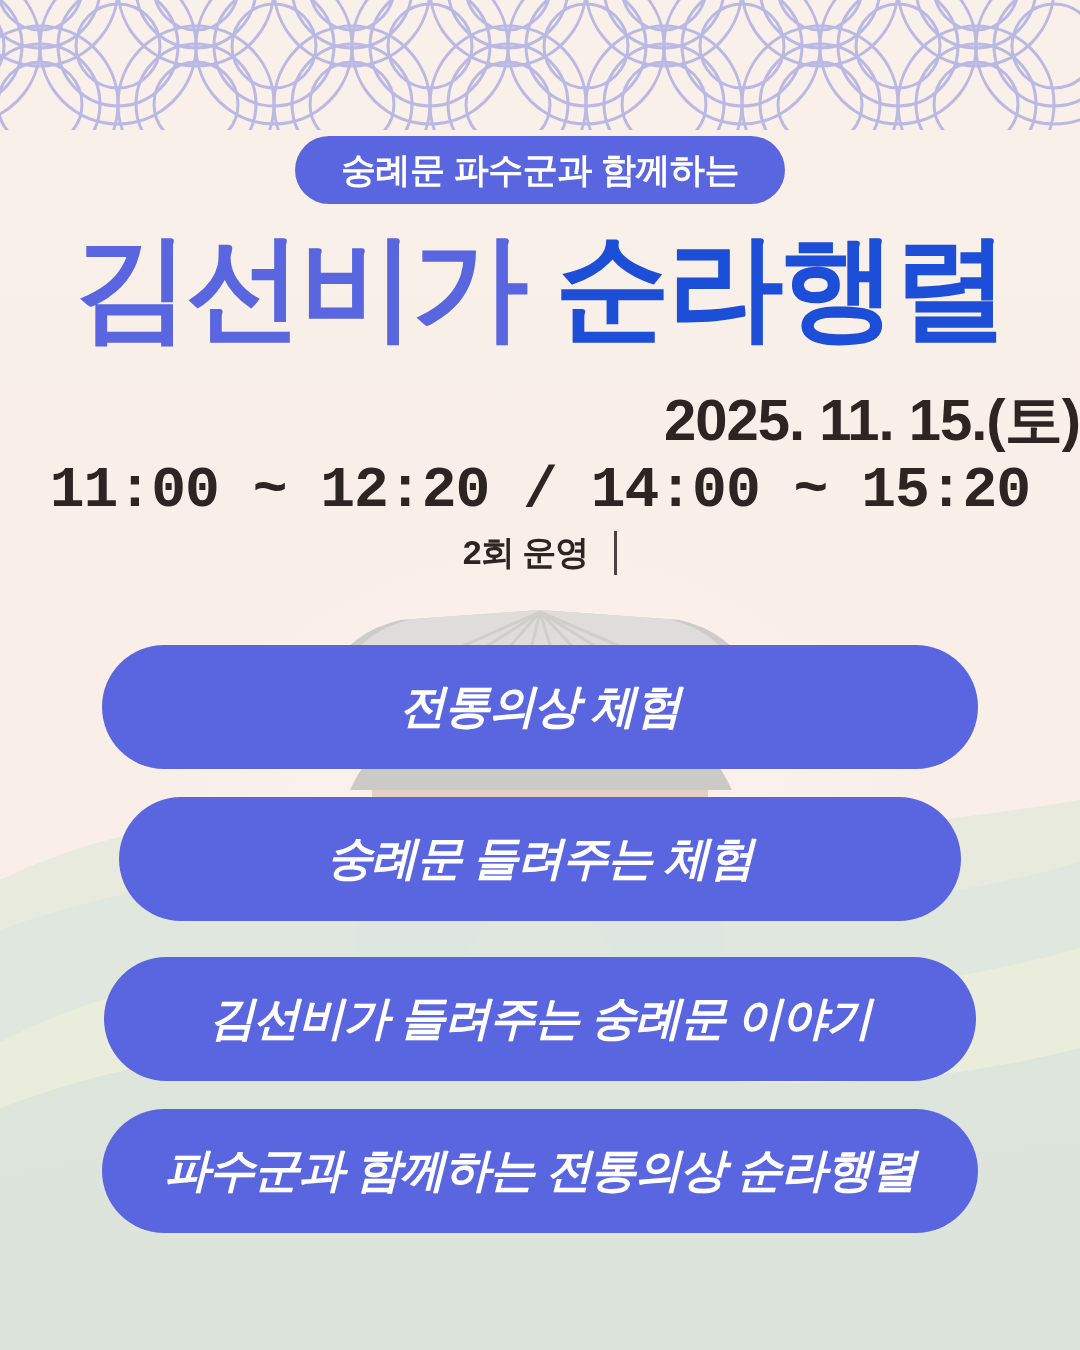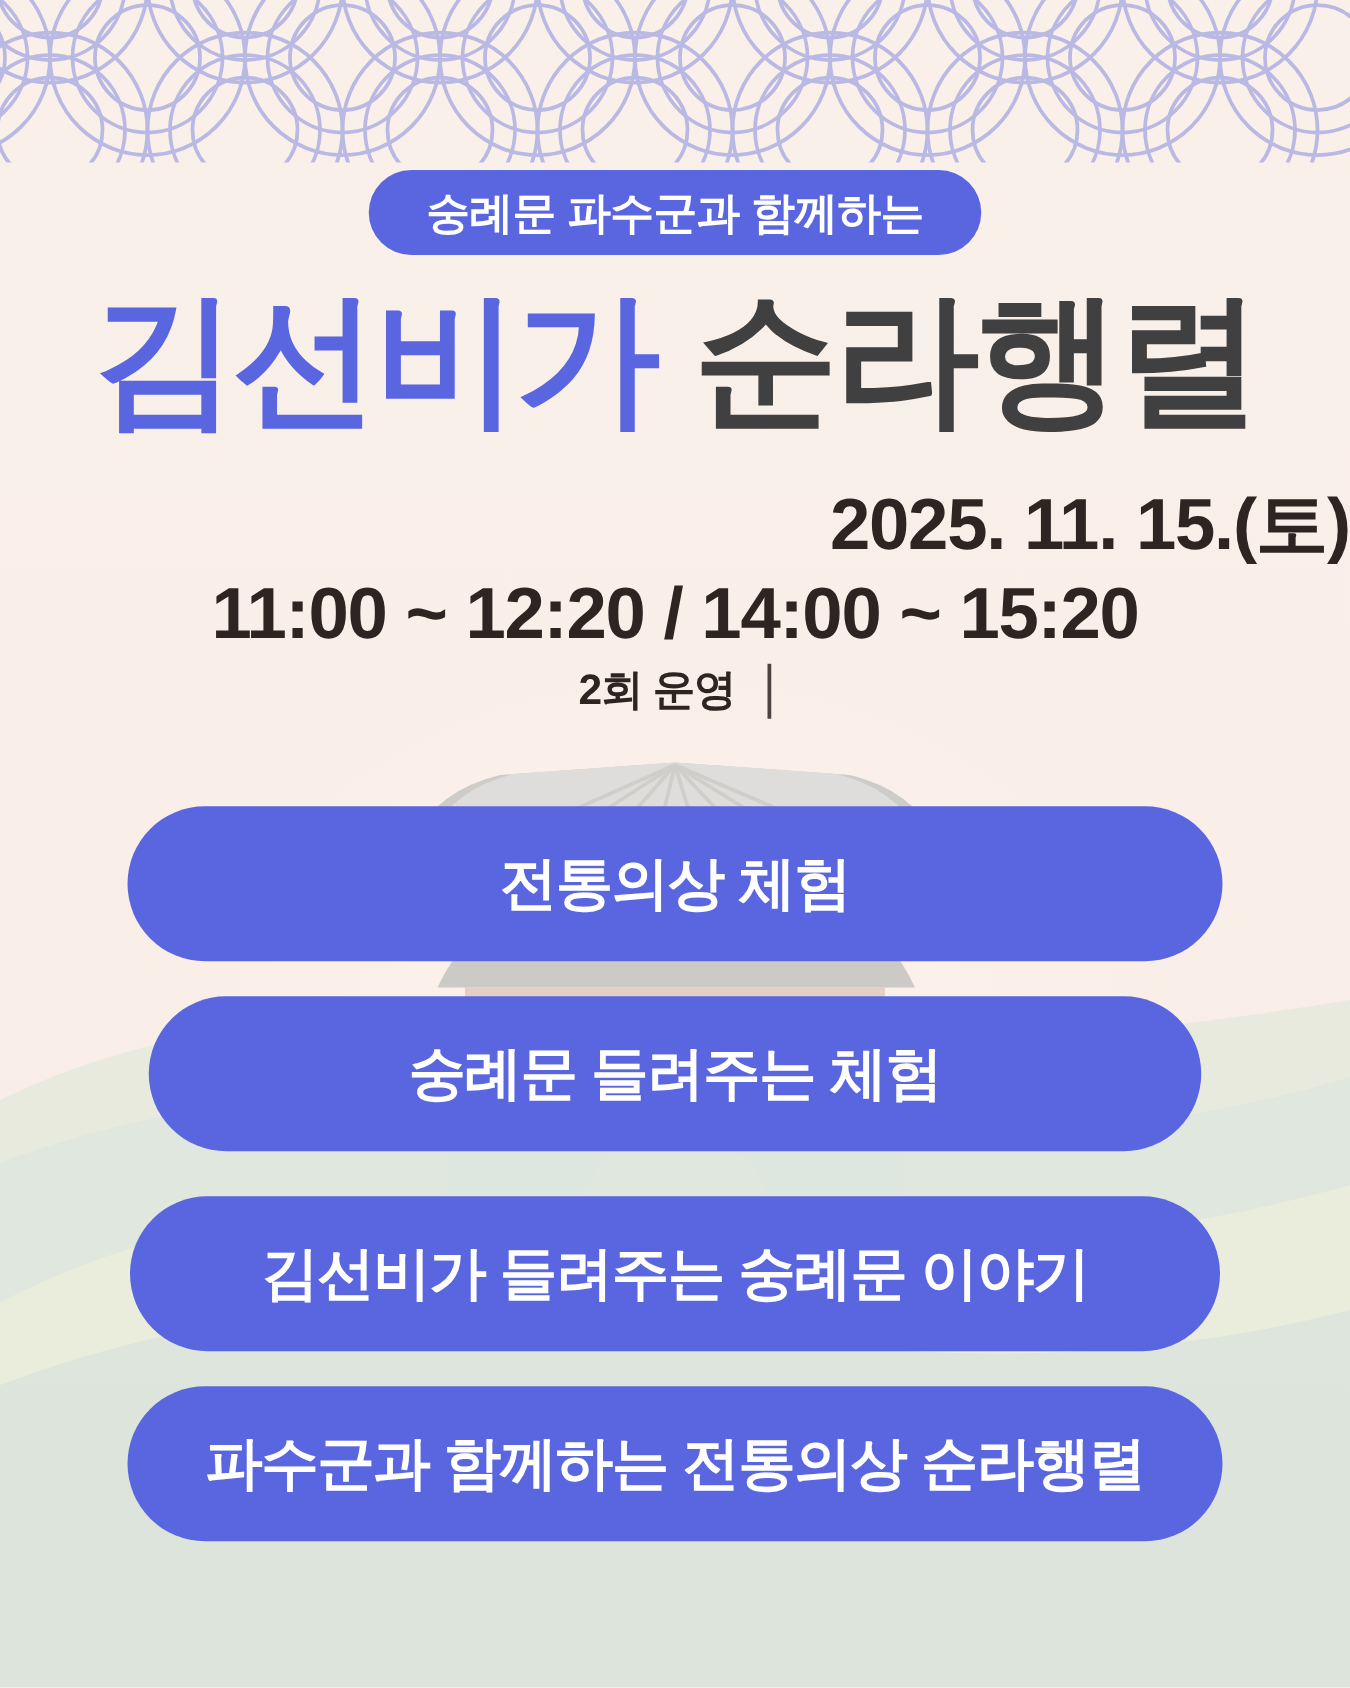--- a/index.html
+++ b/index.html
@@ -74,36 +74,36 @@
     left: 0;
     width: 1080px;
     text-align: center;
     font-size: 116px;
     font-weight: 700;
     letter-spacing: -3px;
     line-height: 1.05;
     white-space: nowrap;
   }
   .title-a { color: #5a66e0; }
-  .title-b { color: #404040; text-align: right; }
+  .title-b { color: #1d4ed8; text-align: right; }
 
   .date-block {
     position: absolute;
     top: 385px;
     left: 0;
     width: 1080px;
     text-align: center;
     color: #2e2522;
     font-weight: 700;
     letter-spacing: -1px;
     line-height: 1.22;
     white-space: nowrap;
   }
   .date-line-1 { font-size: 58px; text-align: right; }
-  .date-line-2 { font-size: 58px; }
+  .date-line-2 { font-size: 58px; font-family: Liberation Mono, monospace; }
   .date-line-3 {
     font-size: 34px;
     display: flex;
     align-items: center;
     justify-content: center;
     gap: 26px;
     margin-top: 4px;
   }
   .sep-bar {
     display: inline-block;
@@ -112,20 +112,21 @@
     background: #2e2522;
     opacity: 0.85;
   }
 
   
   #pill-list {
     position: absolute;
     left: 0;
     top: 645px;
     width: 1080px;
+    font-style: italic;
   }
   .pill {
     box-sizing: border-box;
     display: flex;
     align-items: center;
     justify-content: center;
     height: 124px;
     margin: 0 auto 28px auto;
     border-radius: 70px;
     background: #5a66e0;

